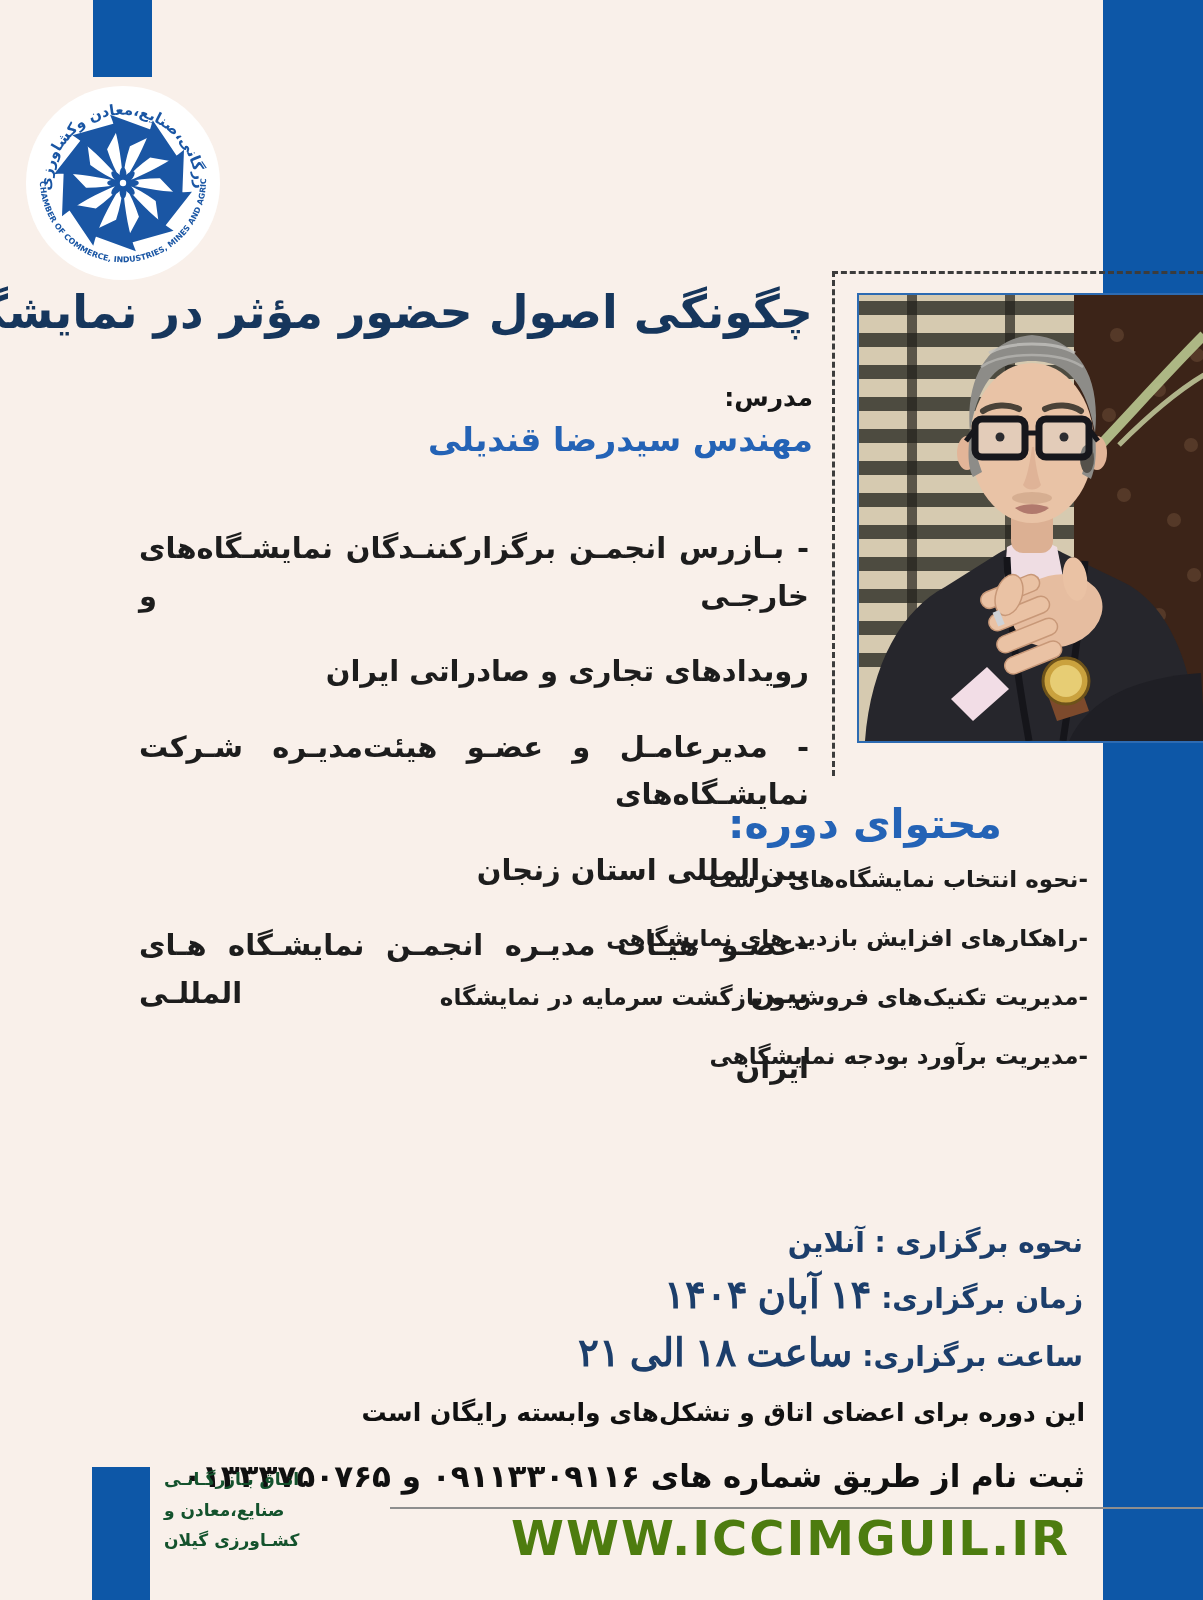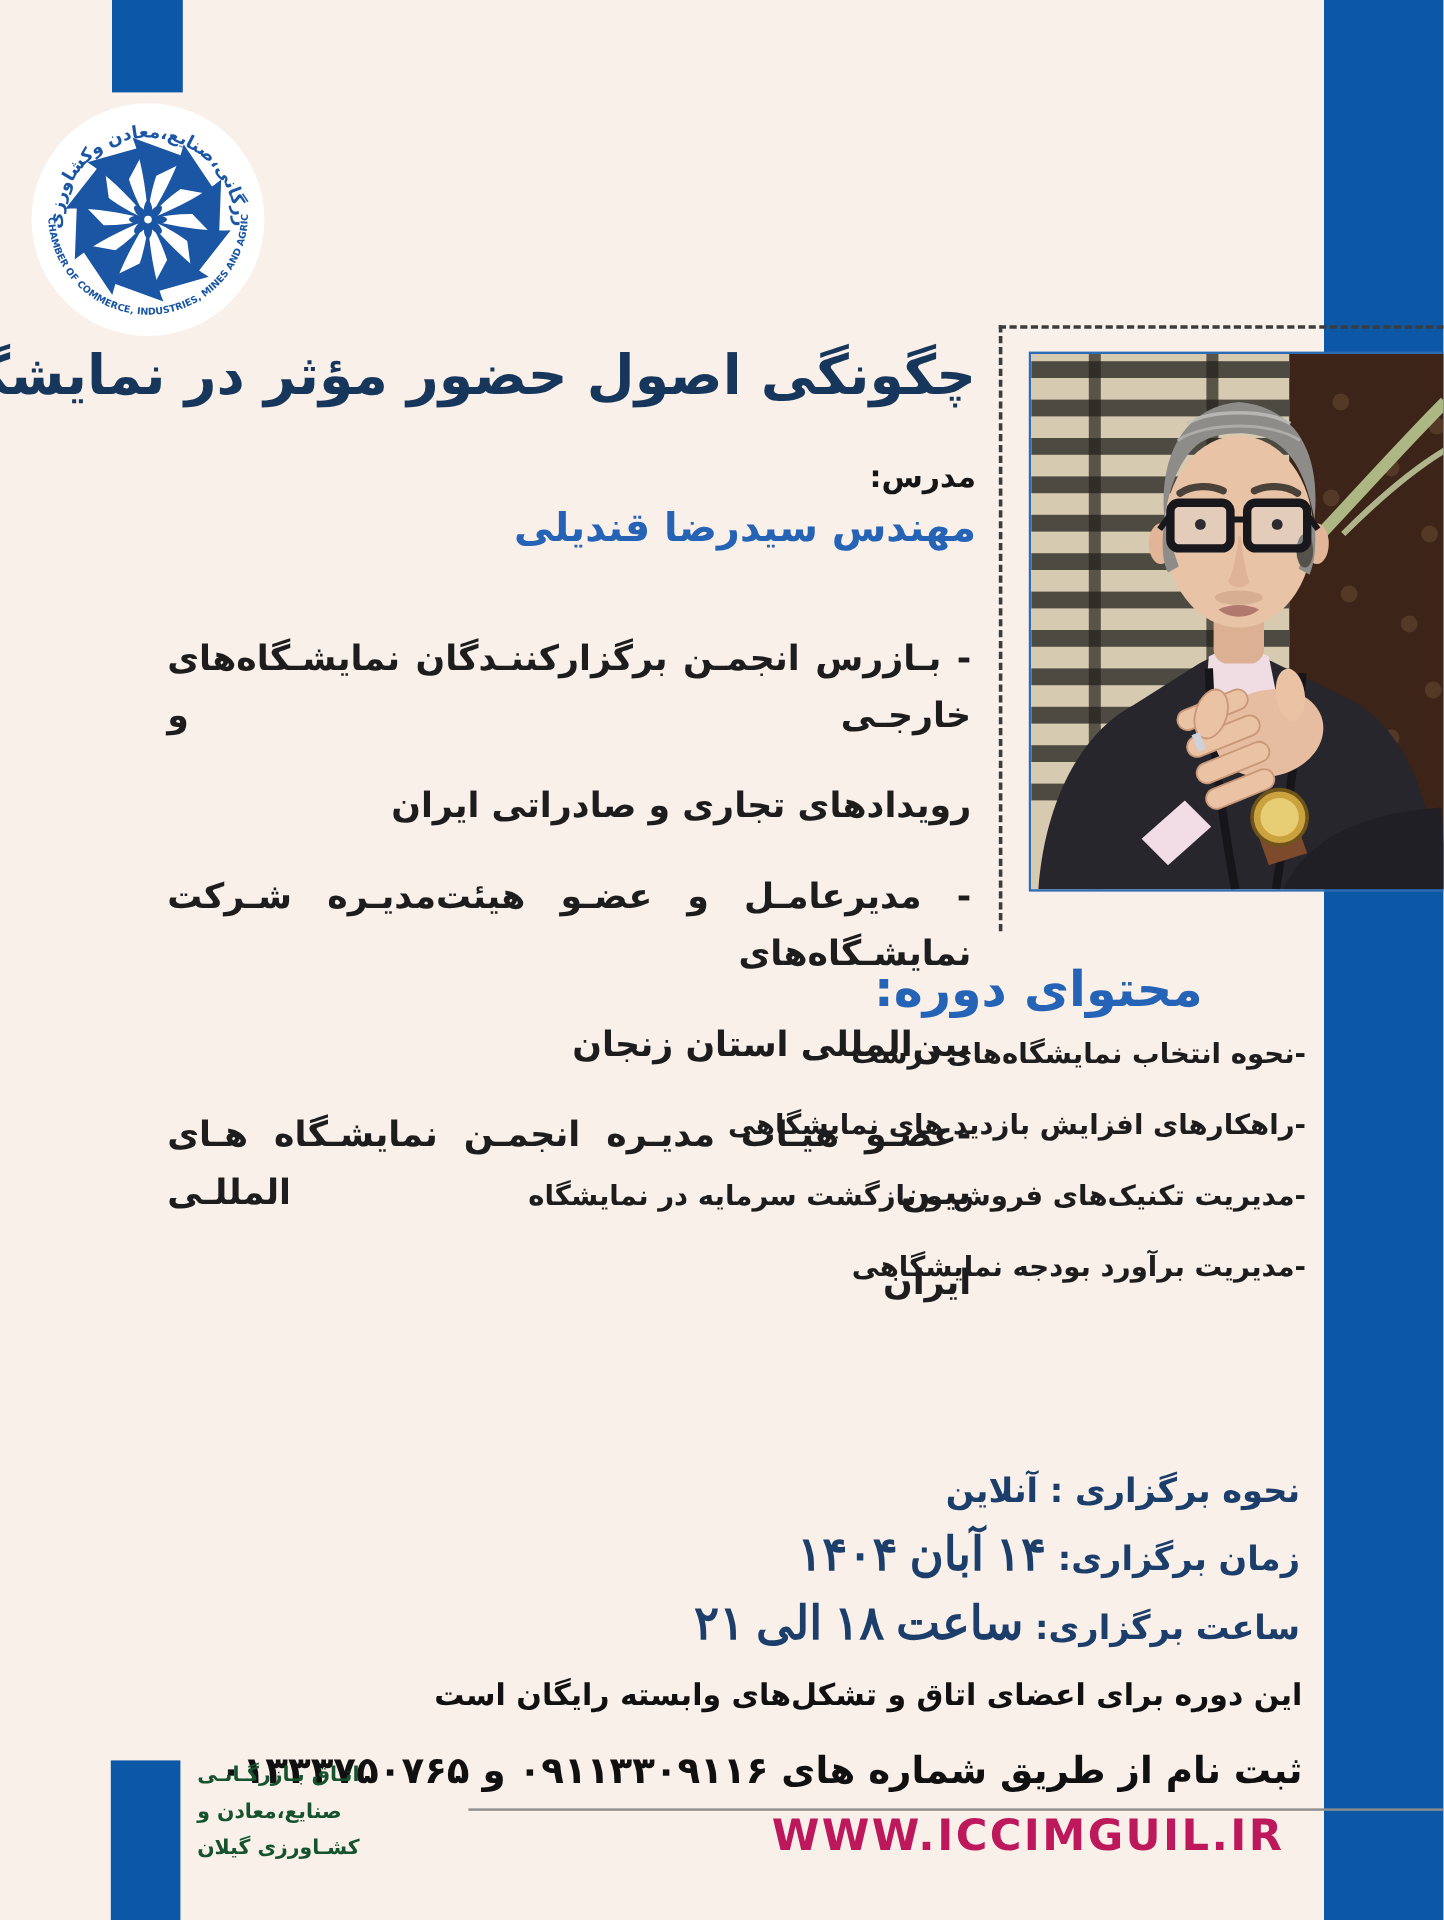--- a/index.html
+++ b/index.html
@@ -35,21 +35,21 @@
   .course-list{right:115px;top:850px;font-size:23px;font-weight:bold;color:#1d1d1d;
                line-height:59px;text-align:right;white-space:nowrap;z-index:5;}
   .detail-line{color:#1c3e6b;font-weight:bold;text-align:right;white-space:nowrap;z-index:5;}
   .d-method{right:120px;top:1226px;font-size:28px;}
   .d-date{right:120px;top:1272px;font-size:28px;}
   .d-time{right:120px;top:1330px;font-size:28px;}
   .d-big{font-size:39px;font-family:Liberation Serif, serif;}
   .free-note{right:118px;top:1398px;font-size:25px;font-weight:bold;color:#111;white-space:nowrap;z-index:5;}
   .registration{right:118px;top:1458px;font-size:31px;font-weight:bold;color:#101010;white-space:nowrap;z-index:5;}
   .separator{left:390px;top:1507px;width:813px;height:0;border-top:2px solid #8e8e8e;z-index:6;}
-  .website{right:133px;top:1510px;font-size:36px;font-weight:bold;color:#be185d;
+  .website{right:133px;top:1510px;font-size:48px;font-weight:bold;color:#4d7c0f;
            letter-spacing:2px;direction:ltr;z-index:5;}
   .org{left:164px;top:1464px;font-size:17px;font-weight:bold;color:#14532d;
        line-height:30.5px;text-align:left;z-index:5;}
 </style>
 </head>
 <body>
 
 <div class="page">
 
   <div class="abs bar-right"></div>

